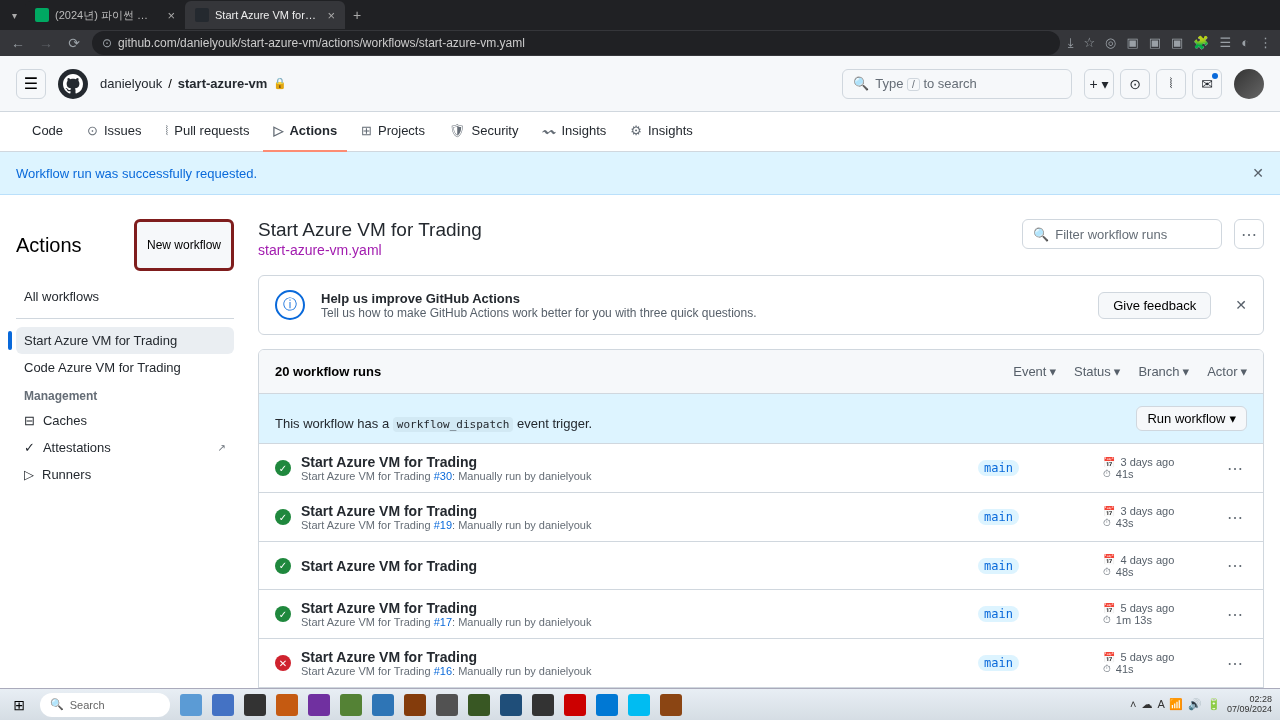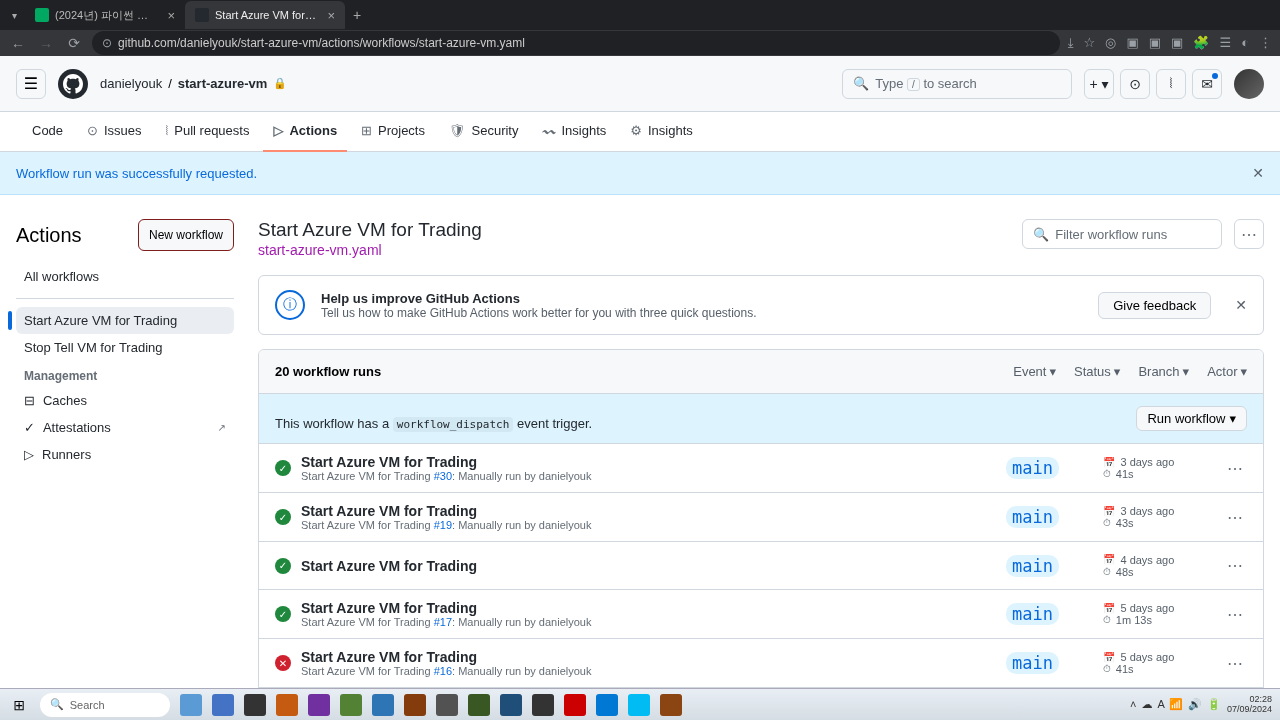--- a/index.html
+++ b/index.html
@@ -42,21 +42,21 @@
 .repo-tab.active { border-bottom-color: #fd8c73; font-weight: 600; }
 .repo-tab-icon { color: #656d76; font-size: 13px; }
 
 .banner { background: #ddf4ff; border-bottom: 1px solid #bae0fb; padding: 13px 16px; font-size: 13px; color: #0969da; display: flex; justify-content: space-between; align-items: center; }
 .banner-close { color: #57606a; cursor: pointer; font-size: 14px; }
 
 .main-layout { display: flex; padding: 24px 16px 0; gap: 24px; }
 .sidebar { width: 218px; flex-shrink: 0; }
 .sidebar-header { display: flex; justify-content: space-between; align-items: center; margin-bottom: 12px; }
 .sidebar-title { font-size: 20px; font-weight: 400; }
-.new-workflow-btn { border: 1px solid #7f1d1d; background: #f6f8fa; border-radius: 6px; padding: 8px 10px; font-size: 12px; cursor: pointer; }
+.new-workflow-btn { border: 3px solid #7f1d1d; background: #f6f8fa; border-radius: 6px; padding: 16px 10px; font-size: 12px; cursor: pointer; }
 .sidebar-link { display: block; padding: 6px 8px; font-size: 13px; color: #24292f; border-radius: 6px; cursor: pointer; }
 .sidebar-divider { border: none; border-top: 1px solid #d0d7de; margin: 8px 0; }
 .sidebar-link.active { background: #eaeef2; font-weight: 400; position: relative; }
 .sidebar-link.active::before { content: ""; position: absolute; left: -8px; top: 4px; bottom: 4px; width: 4px; background: #0969da; border-radius: 2px; }
 .sidebar-section-title { font-size: 12px; color: #656d76; font-weight: 600; padding: 8px 8px 4px; }
 .sidebar-item { display: flex; align-items: center; gap: 8px; padding: 6px 8px; font-size: 13px; color: #24292f; cursor: pointer; }
 .sidebar-item-arrow { margin-left: auto; color: #656d76; font-size: 10px; }
 
 .content { flex: 1; }
 .content-header { display: flex; align-items: flex-start; gap: 12px; margin-bottom: 16px; }
@@ -86,21 +86,21 @@
 
 .run-row { display: flex; align-items: center; padding: 10px 16px; border-bottom: 1px solid #d0d7de; }
 .run-row:last-child { border-bottom: none; }
 .run-status { width: 16px; height: 16px; border-radius: 50%; display: flex; align-items: center; justify-content: center; font-size: 10px; color: #fff; margin-right: 10px; flex-shrink: 0; }
 .run-status.success { background: #1f883d; }
 .run-status.failure { background: #cf222e; }
 .run-info { flex: 1; min-width: 0; }
 .run-title { font-size: 14px; font-weight: 600; color: #24292f; }
 .run-meta { font-size: 11px; color: #656d76; }
 .run-meta .link { color: #0969da; }
-.run-branch { background: #ddf4ff; color: #0969da; font-family: ui-monospace, monospace; font-size: 17px; padding: 1px 6px; border-radius: 10px; margin-right: 44px; }
+.run-branch { background: #ddf4ff; color: #0969da; font-family: ui-monospace, monospace; font-size: 12px; padding: 1px 6px; border-radius: 10px; margin-right: 84px; }
 .run-time-col { width: 120px; font-size: 11px; color: #57606a; }
 .run-time-row { display: flex; align-items: center; gap: 5px; }
 .run-icon { color: #656d76; font-size: 10px; }
 .run-ellipsis { color: #656d76; cursor: pointer; padding: 4px; }
 
 .taskbar { position: fixed; bottom: 0; left: 0; right: 0; height: 32px; background: linear-gradient(to top,#d5dde4,#e8eef4); border-top: 1px solid #aab; display: flex; align-items: center; padding: 0 8px; gap: 10px; }
 .taskbar-search { display: flex; align-items: center; gap: 6px; background: #fff; border-radius: 14px; height: 24px; padding: 0 10px; font-size: 11px; color: #666; width: 130px; }
 .taskbar-icons { display: flex; gap: 10px; }
 .taskbar-icon { width: 22px; height: 22px; background: #667; border-radius: 3px; cursor: pointer; }
 .taskbar-right { margin-left: auto; display: flex; align-items: center; gap: 6px; font-size: 10px; color: #333; }
@@ -216,21 +216,21 @@
 
 <div class="main-layout">
   <div class="sidebar">
     <div class="sidebar-header">
       <div class="sidebar-title">Actions</div>
       <button class="new-workflow-btn">New workflow</button>
     </div>
     <a class="sidebar-link">All workflows</a>
     <hr class="sidebar-divider">
     <a class="sidebar-link active">Start Azure VM for Trading</a>
-    <a class="sidebar-link">Stop Tell VM for Trading</a>
+    <a class="sidebar-link">Code Azure VM for Trading</a>
     <div class="sidebar-section-title">Management</div>
     <div id="management-list">
         <div class="sidebar-item">
           <span>⊟</span>
           <span>Caches</span>
         </div>
         <div class="sidebar-item">
           <span>✓</span>
           <span>Attestations</span>
           <span class="sidebar-item-arrow">↗</span>

